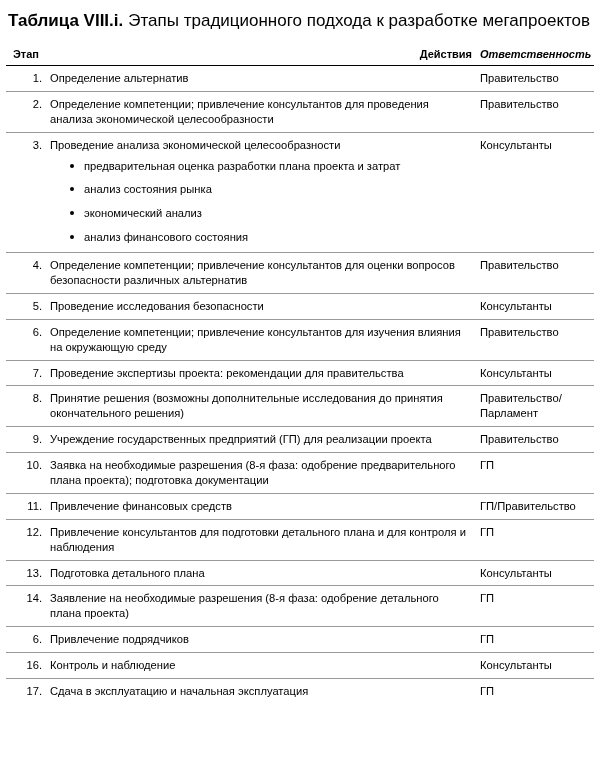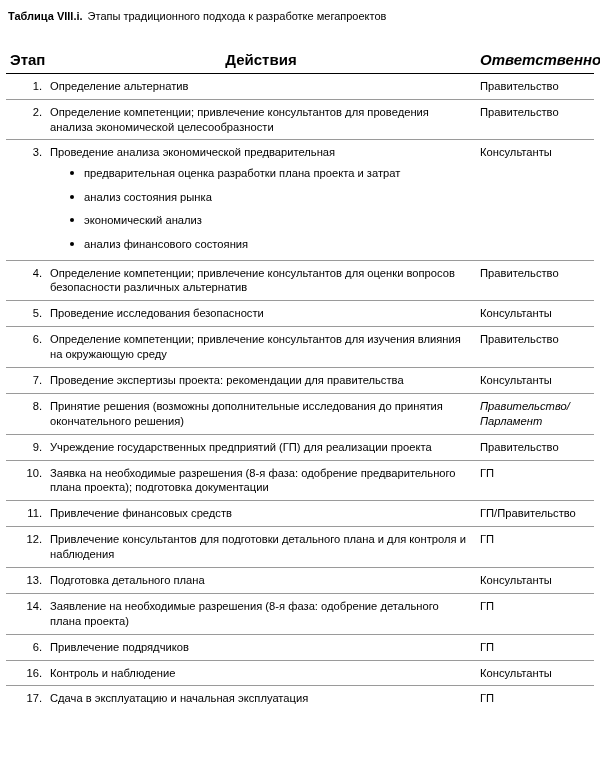--- a/index.html
+++ b/index.html
@@ -13,23 +13,23 @@
     font-family: "Liberation Sans", sans-serif;
     color: #000000;
     -webkit-font-smoothing: antialiased;
   }
   .page {
     width: 600px;
     box-sizing: border-box;
     padding: 8px 6px 0 6px;
   }
   .caption {
-    font-size: 11px;
+    font-size: 17px;
     line-height: 1.25;
-    margin: 2px 0 25px 2px;
+    margin: 2px 0 15px 2px;
     white-space: nowrap;
   }
   .caption .caption-label {
     font-weight: bold;
   }
   .caption .caption-text {
     font-weight: normal;
     margin-left: 5px;
   }
   table.steps {
@@ -37,27 +37,27 @@
     border-collapse: collapse;
     table-layout: fixed;
     font-size: 11.2px;
   }
   table.steps col.c-step  { width: 40px; }
   table.steps col.c-act   { width: 430px; }
   table.steps col.c-resp  { width: 118px; }
 
   table.steps thead th {
     font-weight: bold;
-    font-size: 15px;
+    font-size: 11px;
     padding: 2px 4px 5px 4px;
     border-bottom: 1.6px solid #000;
     vertical-align: bottom;
   }
   thead th.h-step { text-align: center; }
-  thead th.h-act  { text-align: center; }
+  thead th.h-act  { text-align: right; }
   thead th.h-resp { text-align: left; padding-left: 7px; font-style: italic; }
 
   table.steps tbody td {
     border-bottom: 0.8px solid #9a9a9a;
     padding: 5px 4px 5px 4px;
     vertical-align: top;
     line-height: 1.33;
   }
   td.t-step {
     text-align: right;
@@ -90,21 +90,21 @@
   ul.sublist li::before {
     content: "";
     position: absolute;
     left: 20px;
     top: 5px;
     width: 4px;
     height: 4px;
     border-radius: 50%;
     background: #000;
   }
-  .resp-line { display: block; font-style: italic; }
+  .resp-line { display: block; }
 </style>
 </head>
 <body>
 
 <div class="page">
 
   <div class="caption">
     <span class="caption-label">Таблица VIII.i.</span><span class="caption-text">Этапы традиционного подхода к разработке мегапроектов</span>
   </div>
 
@@ -127,21 +127,21 @@
           <td class="t-act"><span>Определение альтернатив</span></td>
           <td class="t-resp"><span>Правительство</span></td>
         </tr>
         <tr>
           <td class="t-step">2.</td>
           <td class="t-act"><span>Определение компетенции; привлечение консультантов для проведения анализа экономической целесообразности</span></td>
           <td class="t-resp"><span>Правительство</span></td>
         </tr>
         <tr>
           <td class="t-step">3.</td>
-          <td class="t-act"><span>Проведение анализа экономической предварительная</span><ul class="sublist">
+          <td class="t-act"><span>Проведение анализа экономической целесообразности</span><ul class="sublist">
               <li>предварительная оценка разработки плана проекта и затрат</li>
               <li>анализ состояния рынка</li>
               <li>экономический анализ</li>
               <li>анализ финансового состояния</li>
             </ul></td>
           <td class="t-resp"><span>Консультанты</span></td>
         </tr>
         <tr>
           <td class="t-step">4.</td>
           <td class="t-act"><span>Определение компетенции; привлечение консультантов для оценки вопросов безопасности различных альтернатив</span></td>

